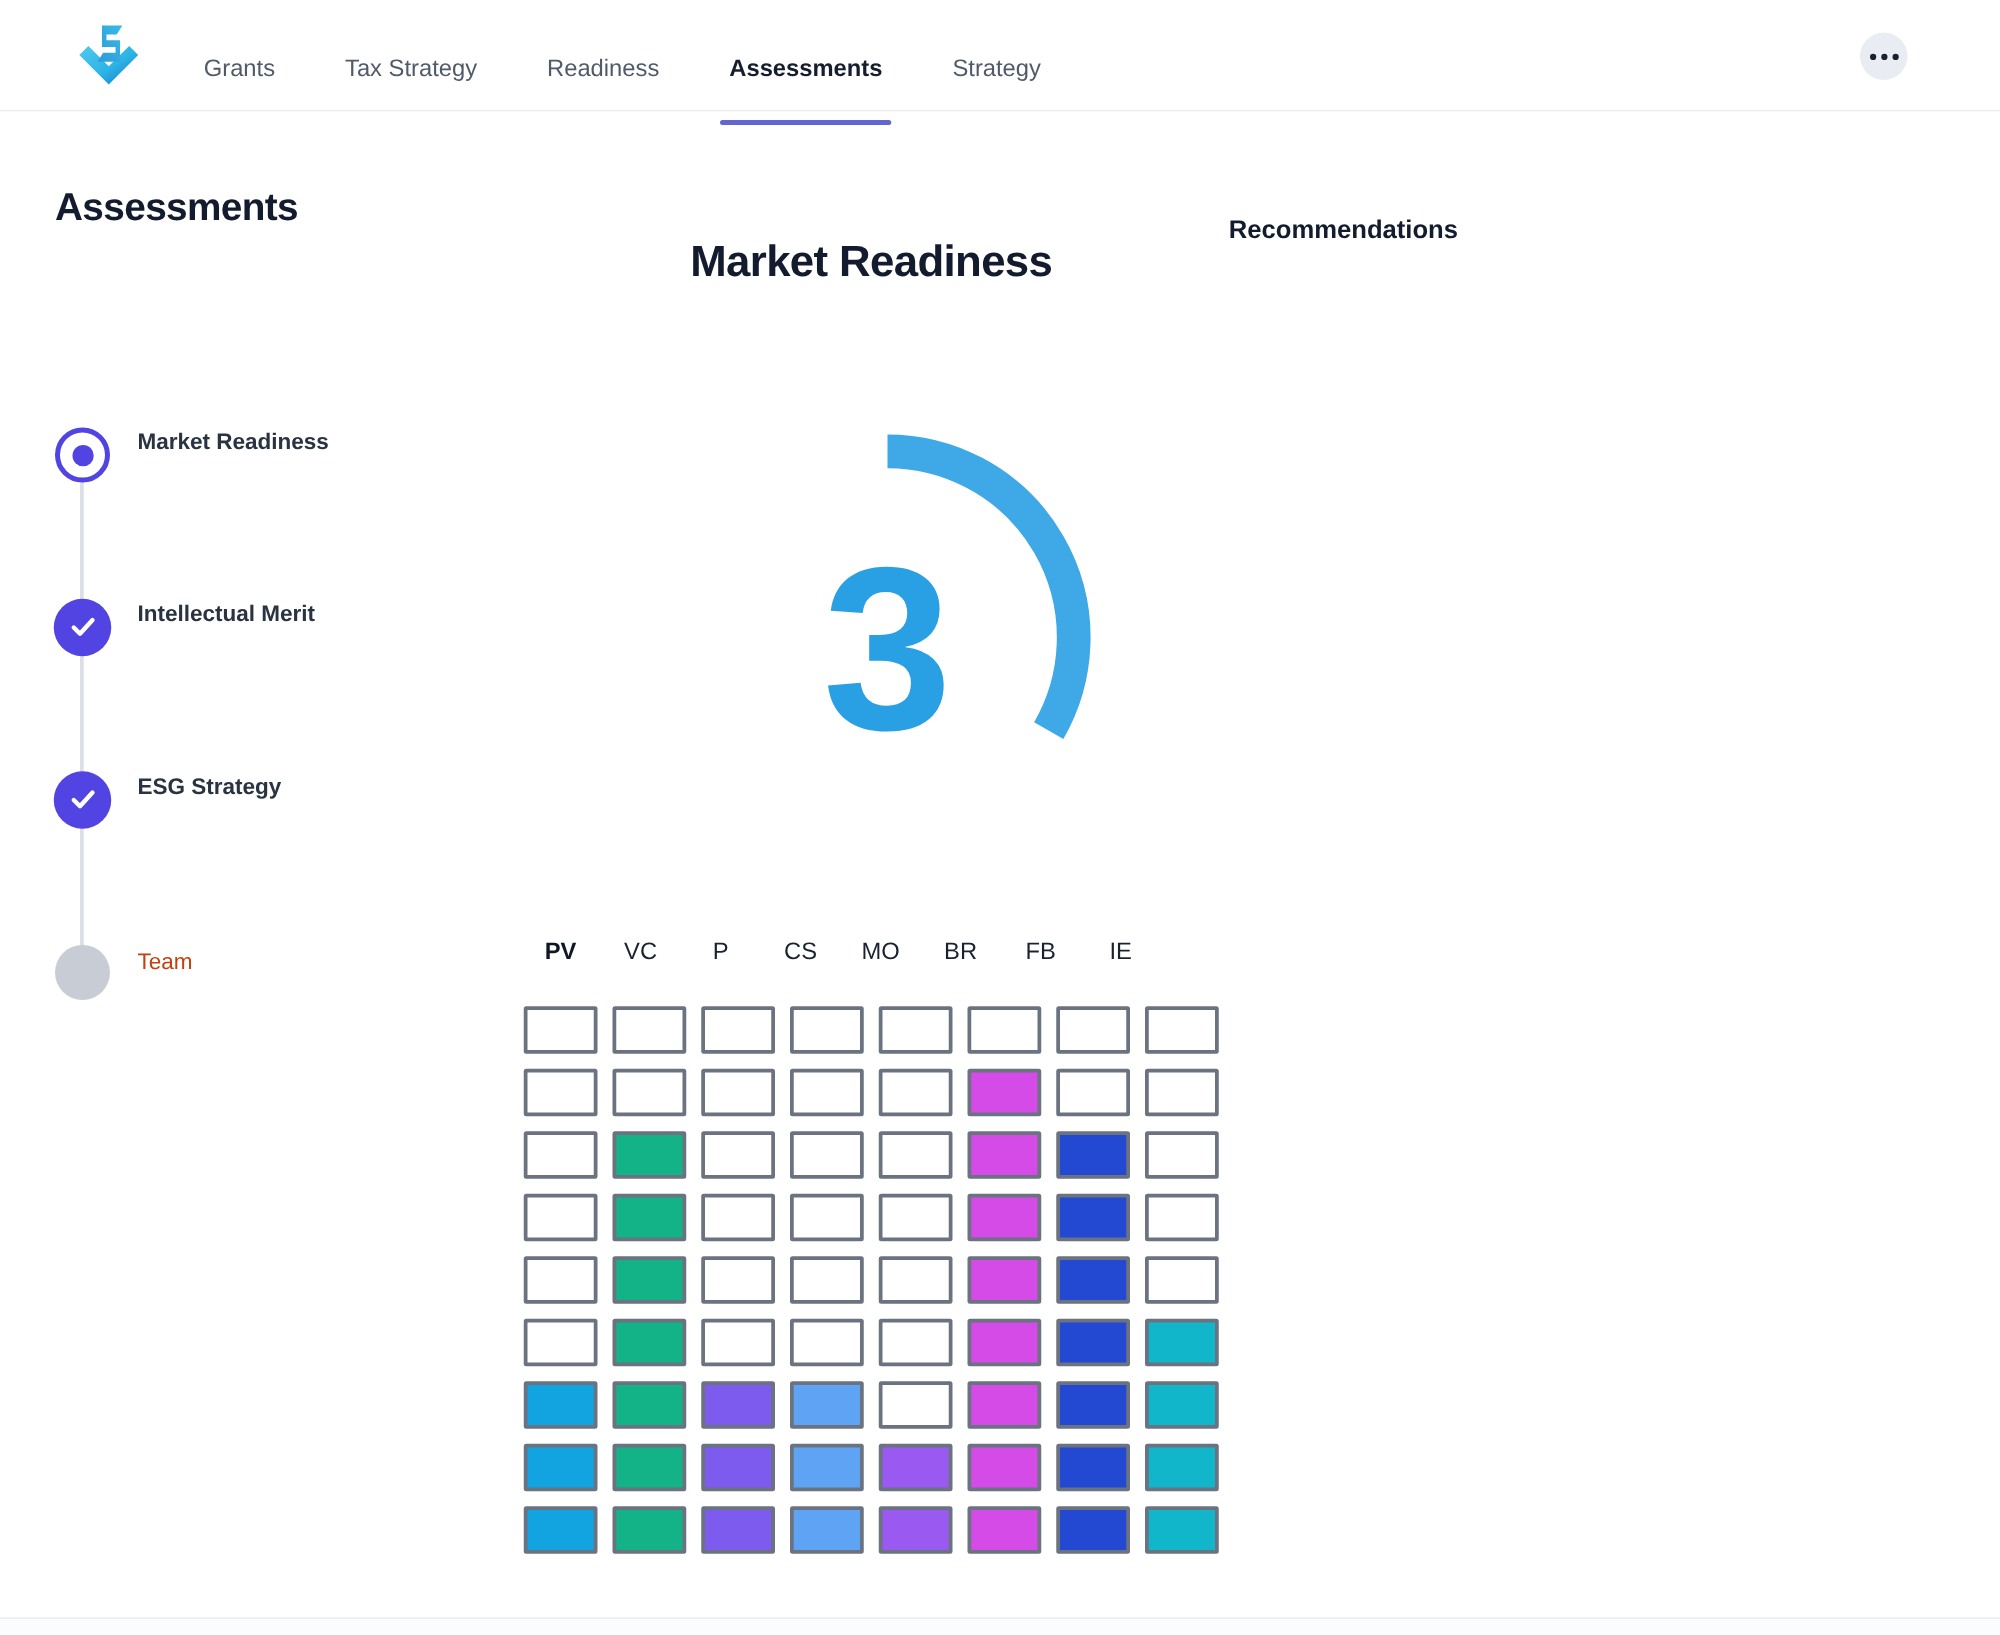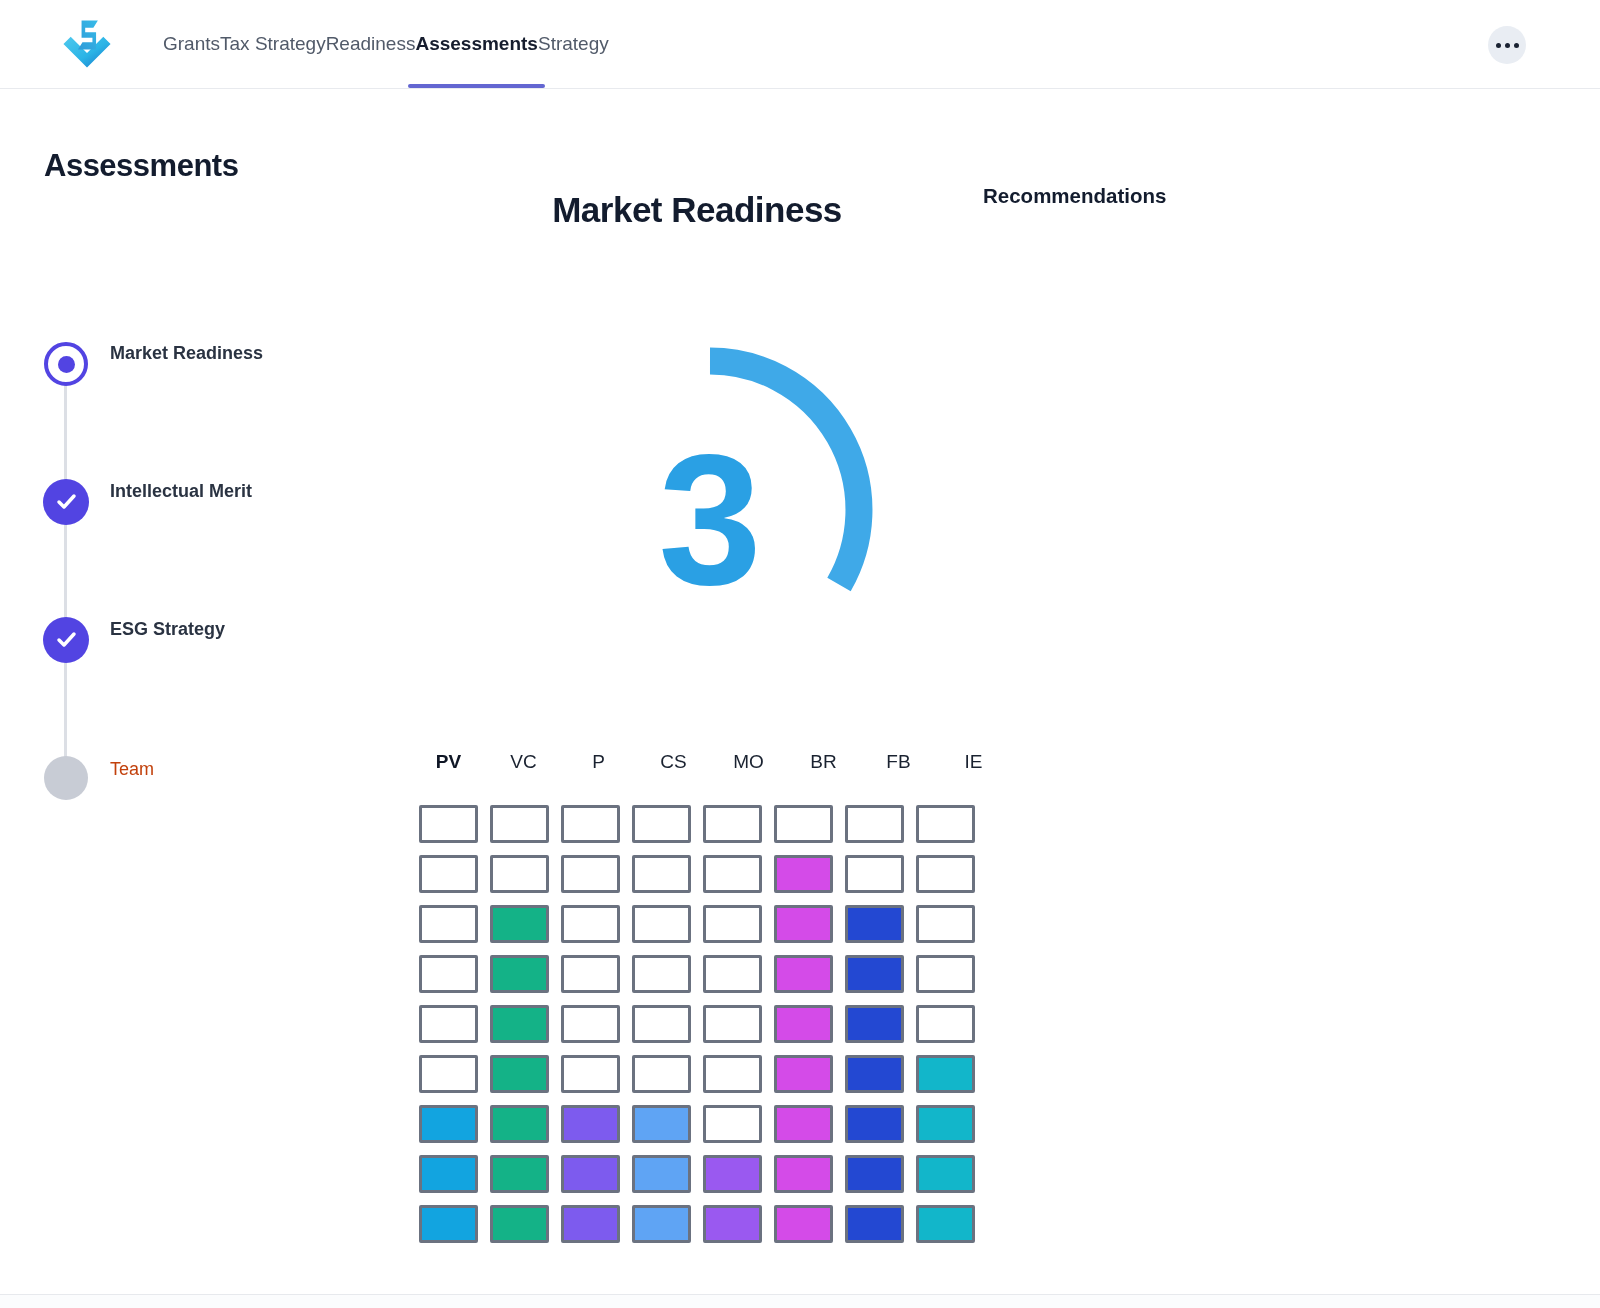--- a/index.html
+++ b/index.html
@@ -3,21 +3,21 @@
 <meta charset="utf-8">
 <style>
   html,body{margin:0;padding:0;background:#fff;}
   *{box-sizing:border-box;}
   body{font-family:"Liberation Sans","DejaVu Sans",sans-serif;color:#18202F;}
   #canvas{position:relative;width:1600px;height:1308px;background:#fff;overflow:hidden;}
 
   
   .topnav{position:absolute;left:0;top:0;width:1600px;height:89px;background:#fff;border-bottom:1px solid #E8EAEE;}
   .logo{position:absolute;left:58px;top:14px;width:58px;height:60px;}
-  .nav-items{position:absolute;left:163px;top:0;height:88px;display:flex;align-items:center;}
+  .nav-items{position:absolute;left:163px;top:12px;height:88px;display:flex;align-items:center;gap:56px;}
   .nav-item{position:relative;height:88px;display:flex;align-items:center;font-size:19px;color:#515A69;cursor:pointer;}
   .nav-item.active{color:#161D2E;font-weight:700;}
   .nav-item .underline{position:absolute;left:-7px;right:-7px;bottom:0;height:4px;background:#6366D1;border-radius:2px;}
   .more-btn{position:absolute;right:74px;top:26px;width:38px;height:38px;border-radius:50%;background:#E9EDF3;display:flex;align-items:center;justify-content:center;gap:4px;cursor:pointer;}
   .more-btn i{width:5px;height:5px;border-radius:50%;background:#1A2232;}
 
   
   .page-title{position:absolute;left:44px;top:148px;font-size:31px;font-weight:800;color:#131C2E;letter-spacing:-0.5px;}
 
   
@@ -37,28 +37,28 @@
 
   
   .assess-title{position:absolute;left:397px;top:190px;width:600px;text-align:center;font-size:35px;font-weight:800;color:#131C2E;letter-spacing:-0.5px;}
   .assess-sub{position:absolute;left:397px;top:266px;width:600px;text-align:center;font-size:20.5px;font-weight:700;color:#1A2332;}
   .gauge{position:absolute;left:530px;top:335px;width:360px;height:300px;}
   .gauge svg{position:absolute;left:0;top:0;}
   .gauge-num{position:absolute;left:0;top:92px;width:360px;text-align:center;font-size:186px;line-height:1;font-weight:700;}
 
   
   .heatmap{position:absolute;left:419px;top:748px;width:556px;}
-  .hm-head{display:grid;grid-template-columns:repeat(8,59px);column-gap:16px;height:28px;}
+  .hm-head{display:grid;grid-template-columns:repeat(8,59px);column-gap:5px;height:28px;}
   .hm-h{text-align:center;font-size:19px;color:#1A2230;line-height:28px;}
   .hm-h.hl{font-weight:700;color:#0F1625;}
   .hm-body{margin-top:29px;display:grid;grid-template-columns:repeat(8,59px);column-gap:12px;row-gap:12px;}
   .hm-cell{width:59px;height:38px;border:3px solid #6B7280;border-radius:2px;background:#fff;}
 
   
-  .reco-title{position:absolute;left:983px;top:184px;font-size:20.5px;font-weight:700;color:#131C2E;}
+  .reco-title{position:absolute;left:983px;top:172px;font-size:20.5px;font-weight:700;color:#131C2E;}
 
   
   .footer-strip{position:absolute;left:0;top:1294px;width:1600px;height:14px;background:#FBFCFD;border-top:1px solid #E7E9ED;}
 </style>
 </head>
 <body>
 
 <div id="canvas">
 
   <div class="topnav">

